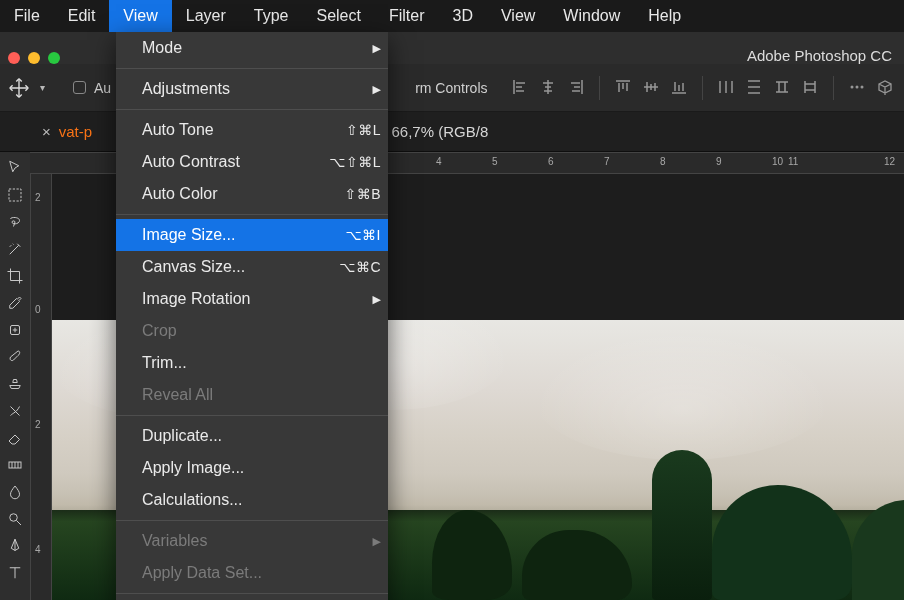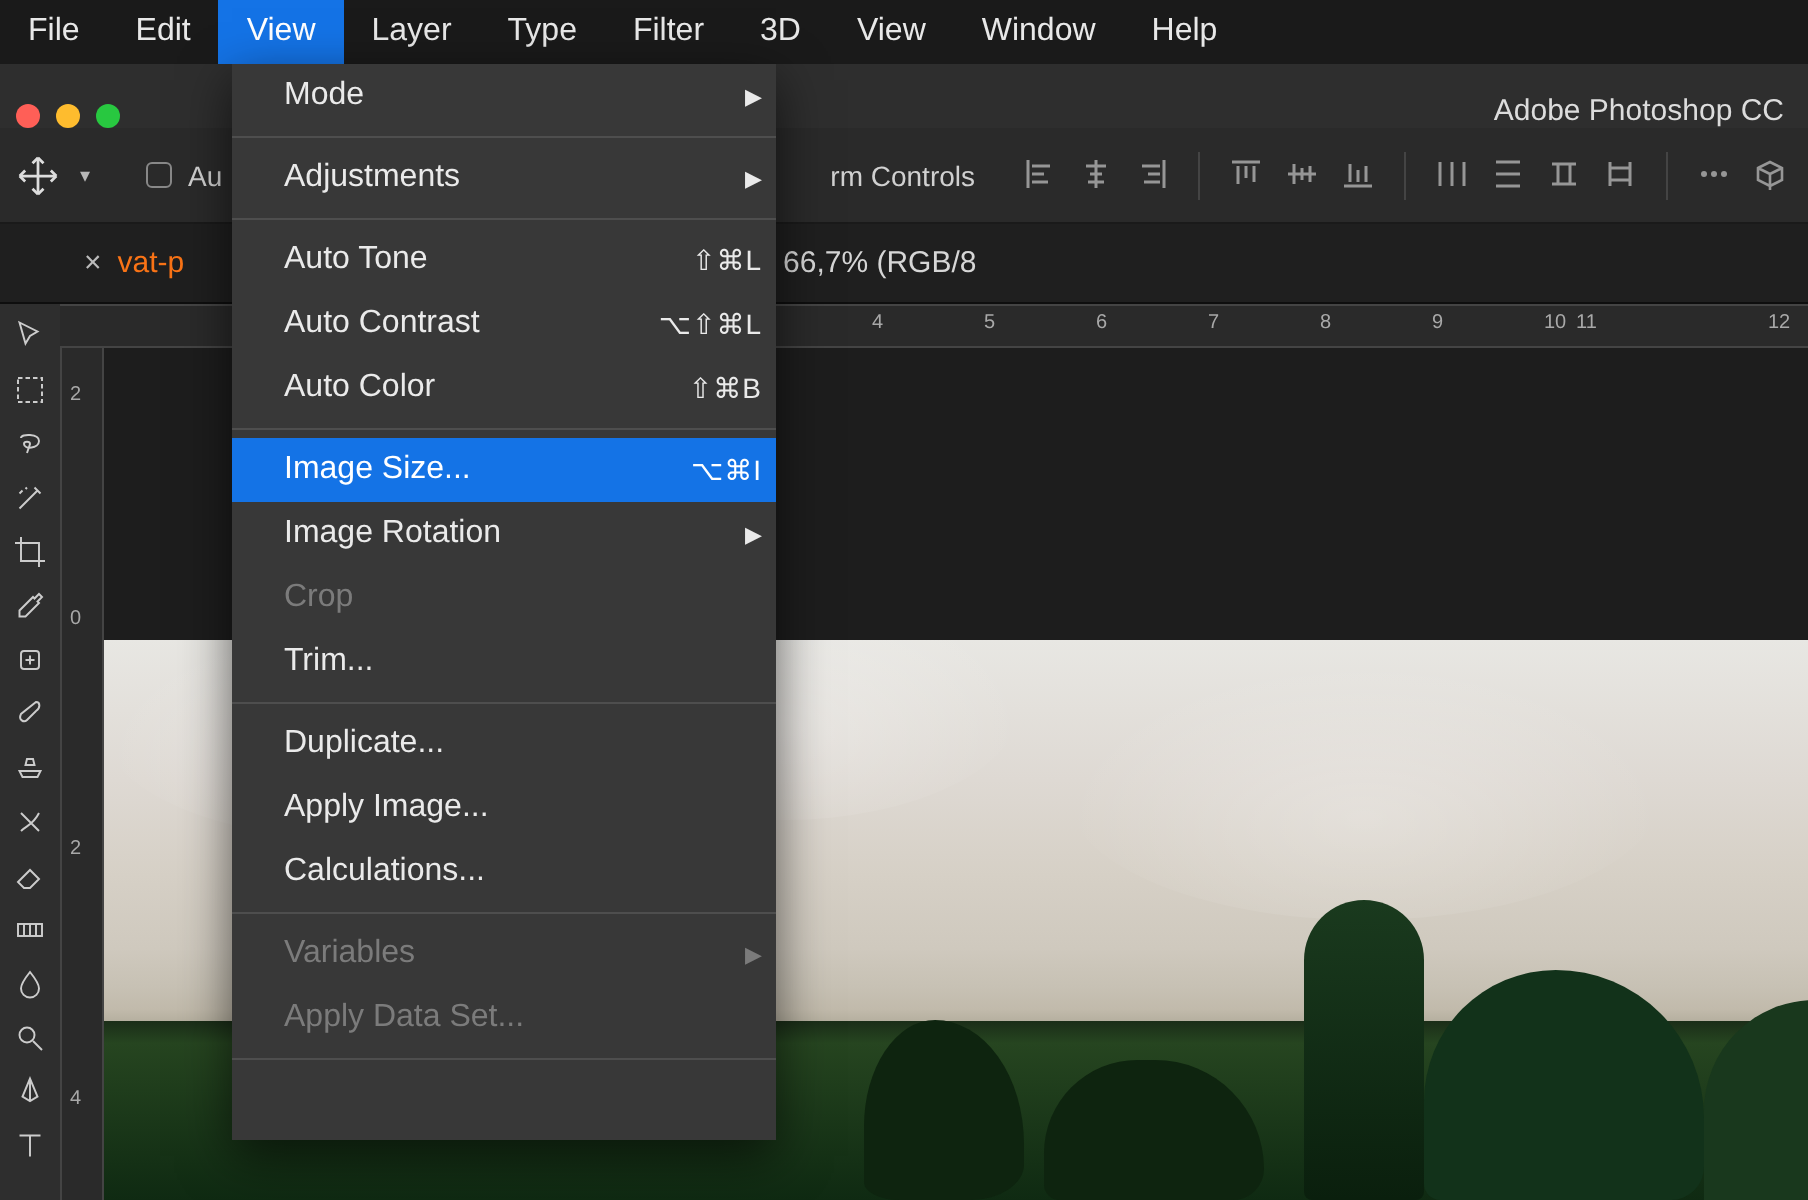--- a/index.html
+++ b/index.html
@@ -71,20 +71,21 @@
 </head>
 <body>
 
 <div class="menubar">
   <div id="menubar-items" style="display: flex;">
       <div class="menu-item">File</div>
       <div class="menu-item">Edit</div>
       <div class="menu-item active">View</div>
       <div class="menu-item">Layer</div>
       <div class="menu-item">Type</div>
+      <div class="menu-item">Select</div>
       <div class="menu-item">Filter</div>
       <div class="menu-item">3D</div>
       <div class="menu-item">View</div>
       <div class="menu-item">Window</div>
       <div class="menu-item">Help</div>
     </div>
 </div>
 
 <div class="titlebar">
   <div class="traffic">
@@ -323,28 +324,35 @@
     <div class="dd-row">
       <span>Auto Color</span>
       <span class="dd-shortcut">⇧⌘B</span>
     </div>
     <div class="dd-sep"></div>
     <div class="dd-row sel">
       <span>Image Size...</span>
       <span class="dd-shortcut">⌥⌘I</span>
     </div>
     <div class="dd-row">
+      <span>Canvas Size...</span>
+      <span class="dd-shortcut">⌥⌘C</span>
+    </div>
+    <div class="dd-row">
       <span>Image Rotation</span>
       <span class="dd-arrow">▶</span>
     </div>
     <div class="dd-row disabled">
       <span>Crop</span>
     </div>
     <div class="dd-row">
       <span>Trim...</span>
+    </div>
+    <div class="dd-row disabled">
+      <span>Reveal All</span>
     </div>
     <div class="dd-sep"></div>
     <div class="dd-row">
       <span>Duplicate...</span>
     </div>
     <div class="dd-row">
       <span>Apply Image...</span>
     </div>
     <div class="dd-row">
       <span>Calculations...</span>

